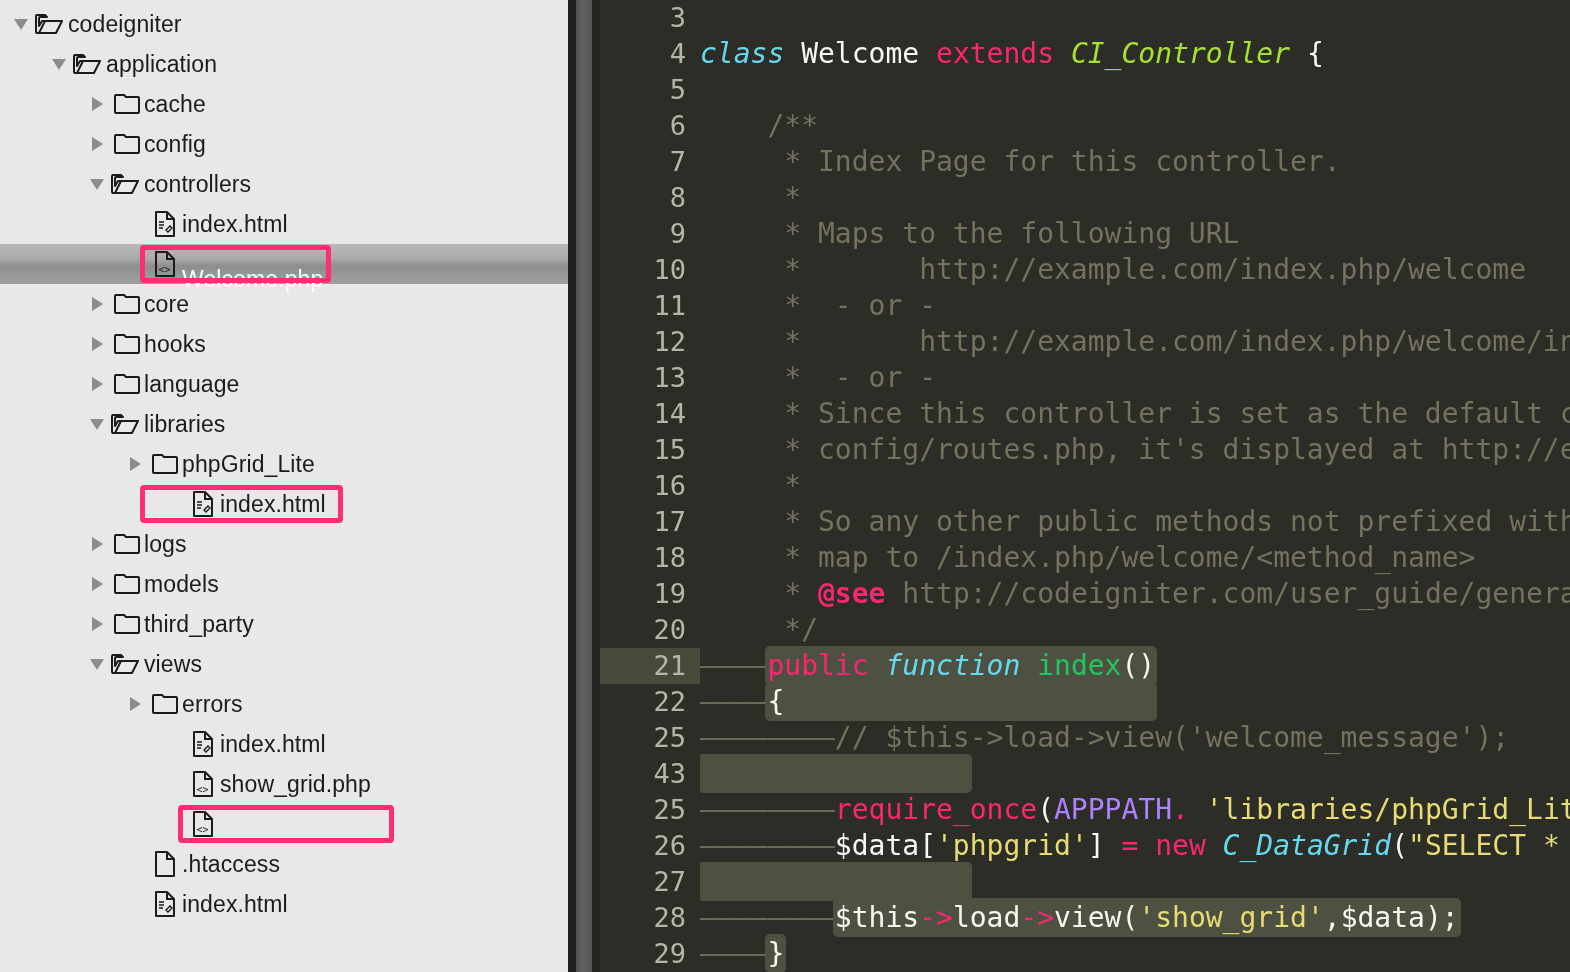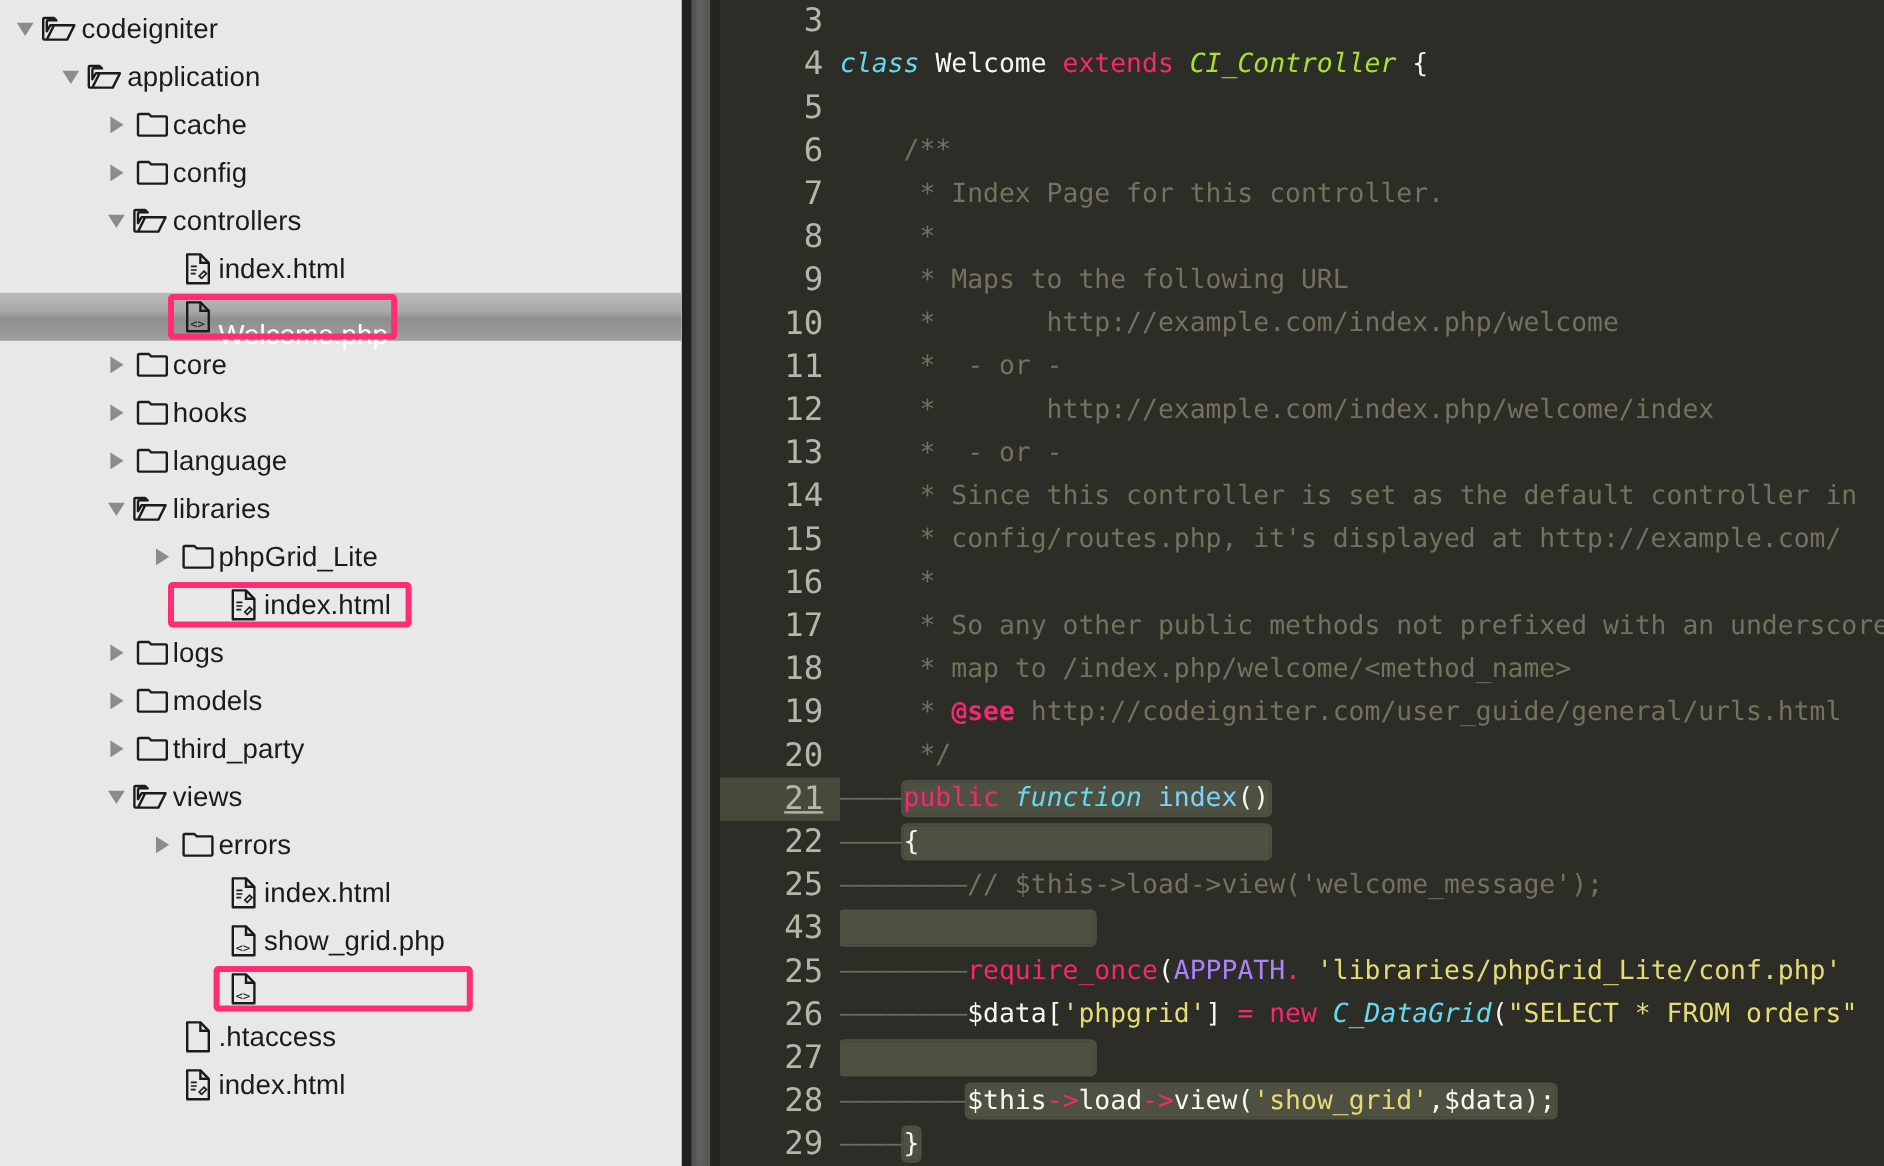--- a/index.html
+++ b/index.html
@@ -87,45 +87,45 @@
   }
   .gutter .gline {
     height:36px;
     line-height:36px;
     text-align:right;
     padding-right:14px;
     font-family:"DejaVu Sans Mono", monospace;
     font-size:27px;
     color:#b7b5a8;
   }
-  .gutter .gline.active { background:#474a3b;text-decoration:underline; }
+  .gutter .gline.active { background:#474a3b; }
   .code {
     position:absolute; left:100px; top:0;
     right:0; height:972px;
     font-family:"DejaVu Sans Mono", monospace;
-    font-size:22px;
+    font-size:28px;
     z-index:1;
     white-space:nowrap;
   }
   .cline { height:36px; line-height:36px; position:relative; white-space:pre; }
   .sel {
     background:#4e5142;
     border-radius:3px;
     padding:1px 0;
     box-shadow:0 0 0 2px #4e5142;
   }
   .ind {
     color:#6a6c5c;
   }
   
   .k-kw      { color:#66d9ef; font-style:italic; }   
   .k-name    { color:#f8f8f2; }                      
   .k-extends { color:#f92672; }                      
   .k-type    { color:#a6e22e; font-style:italic; }   
-  .k-fn      { color:#7dd3fc;text-align:right; }                      
+  .k-fn      { color:#22c55e;text-align:right; }                      
   .k-punct   { color:#f8f8f2; }
   .k-cmt     { color:#75715e; }
   .k-tag     { color:#f92672; font-weight:bold; }    
   .k-const   { color:#ae81ff; }                      
   .k-str     { color:#e6db74; }                      
   .k-var     { color:#f8f8f2; }
   .k-op      { color:#f92672; }
   .k-cls     { color:#66d9ef; font-style:italic; }   
 </style>
 </head>

